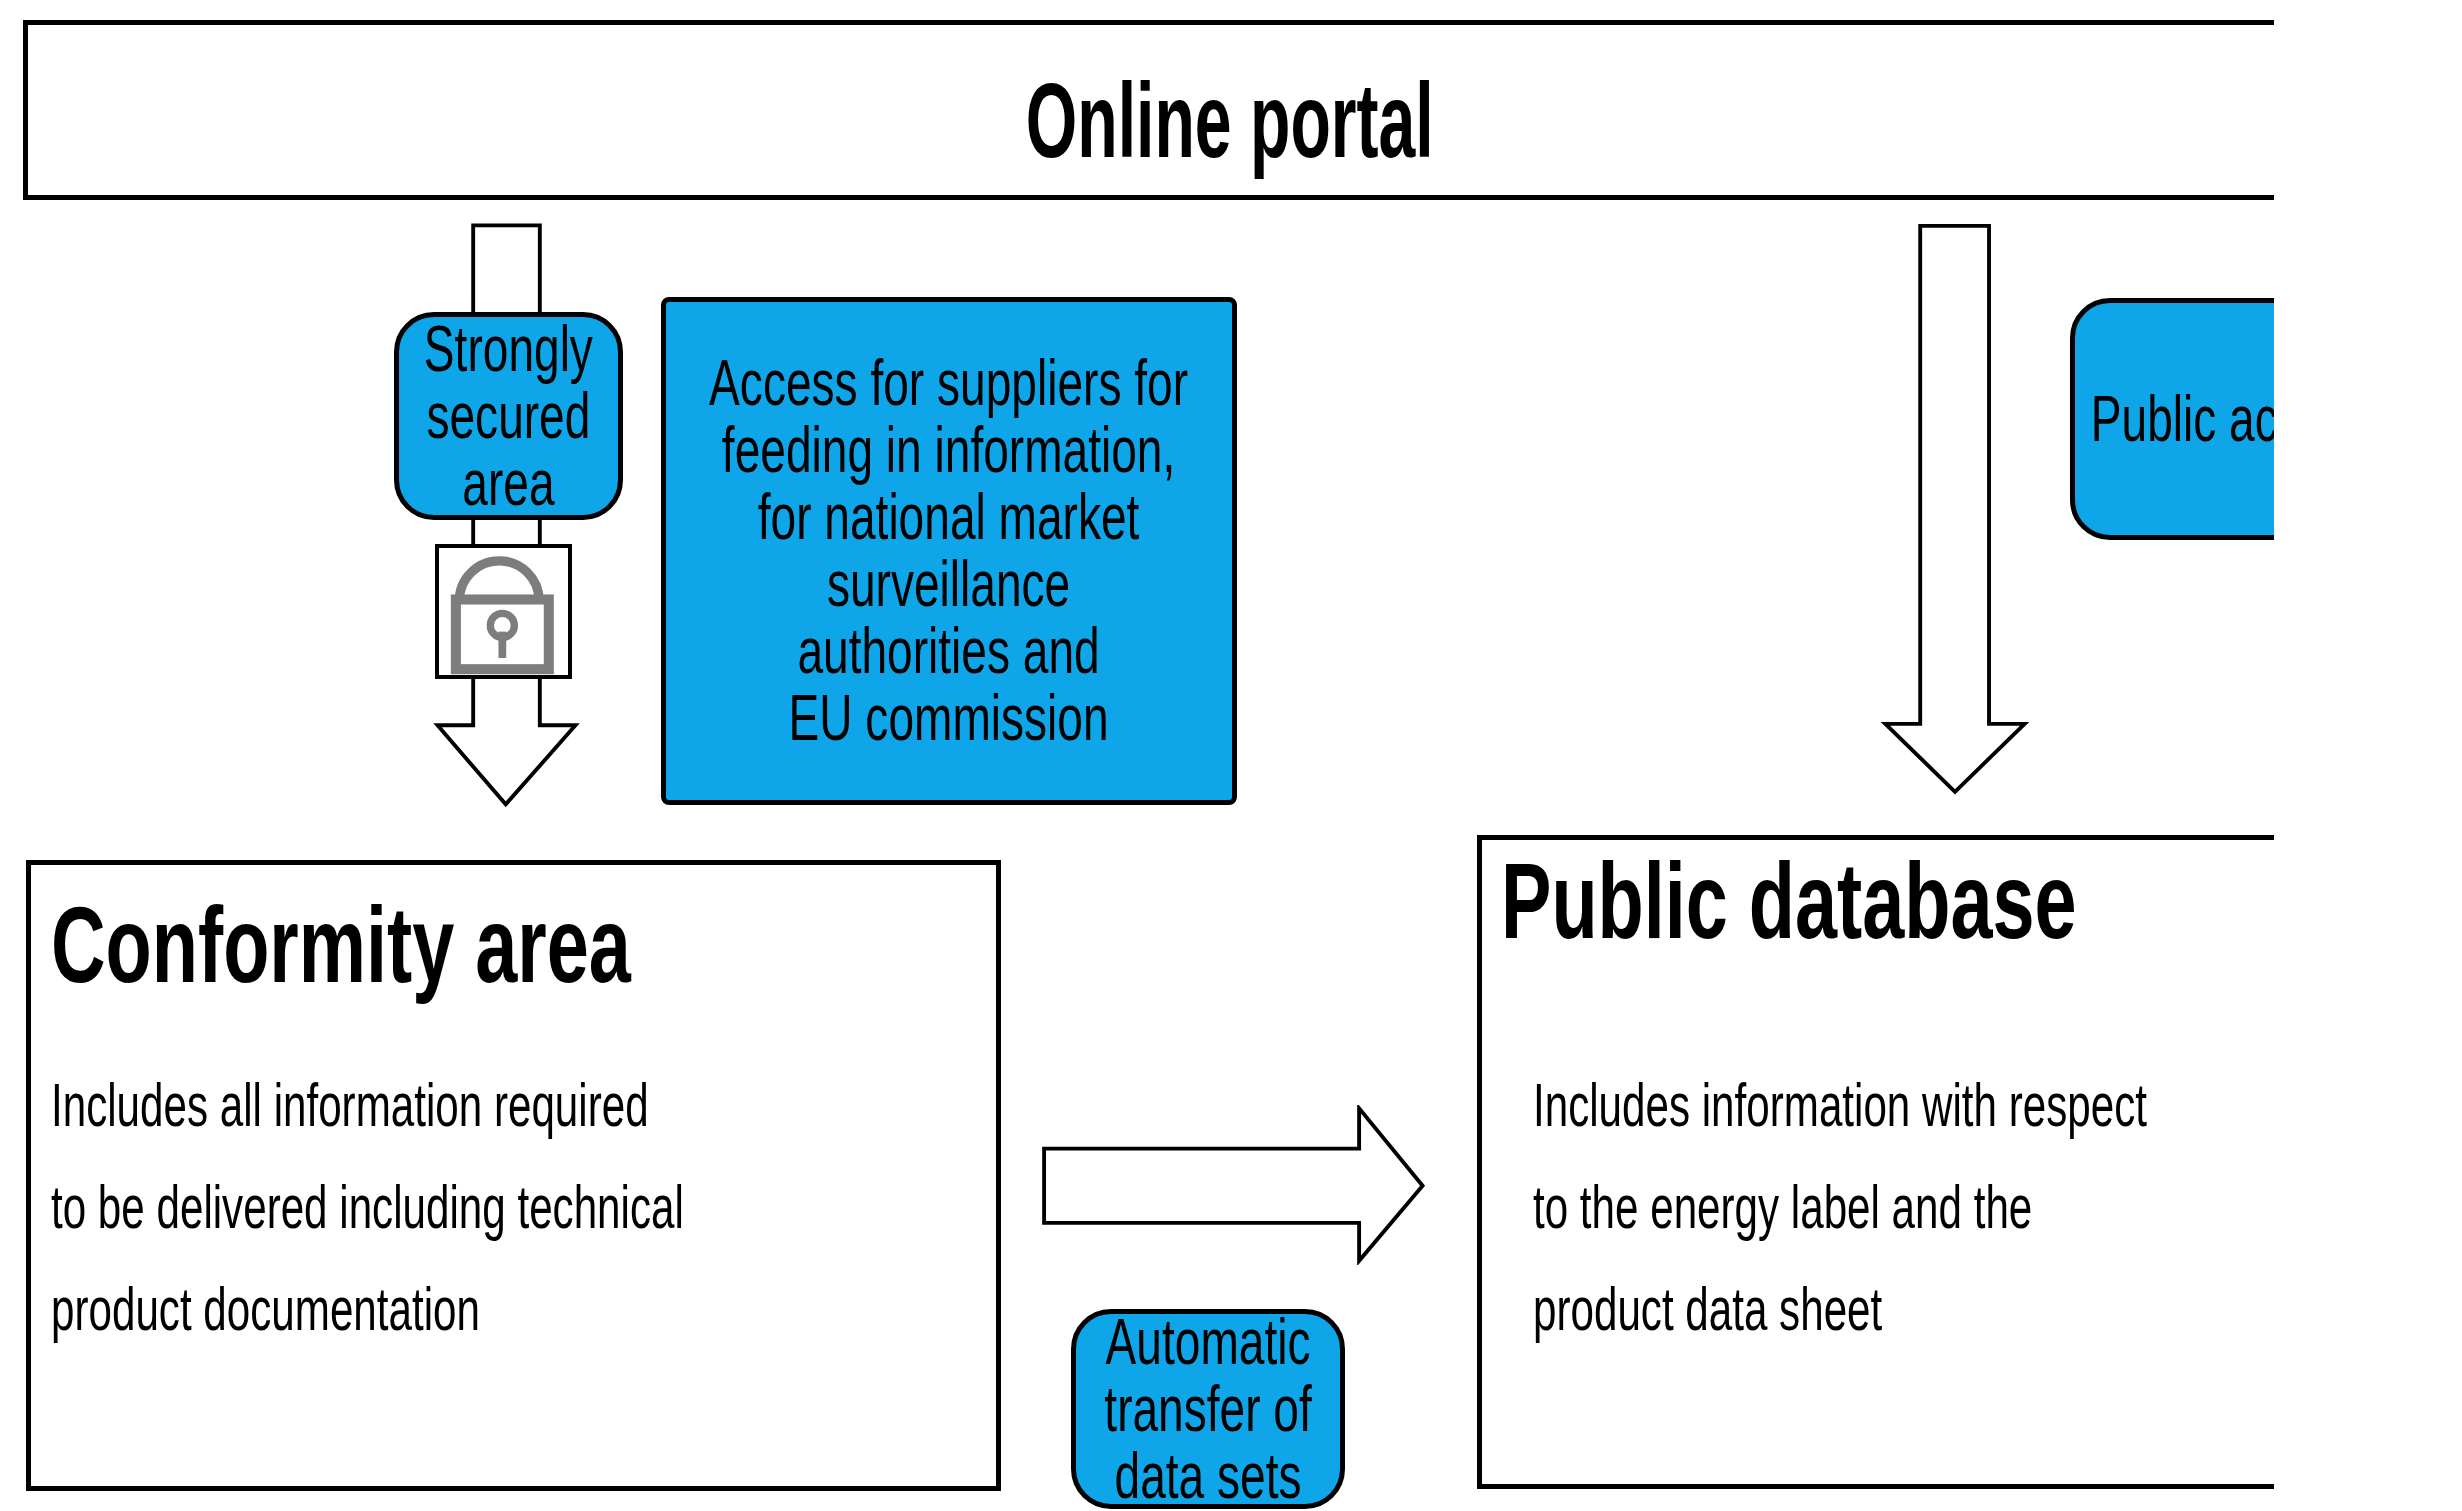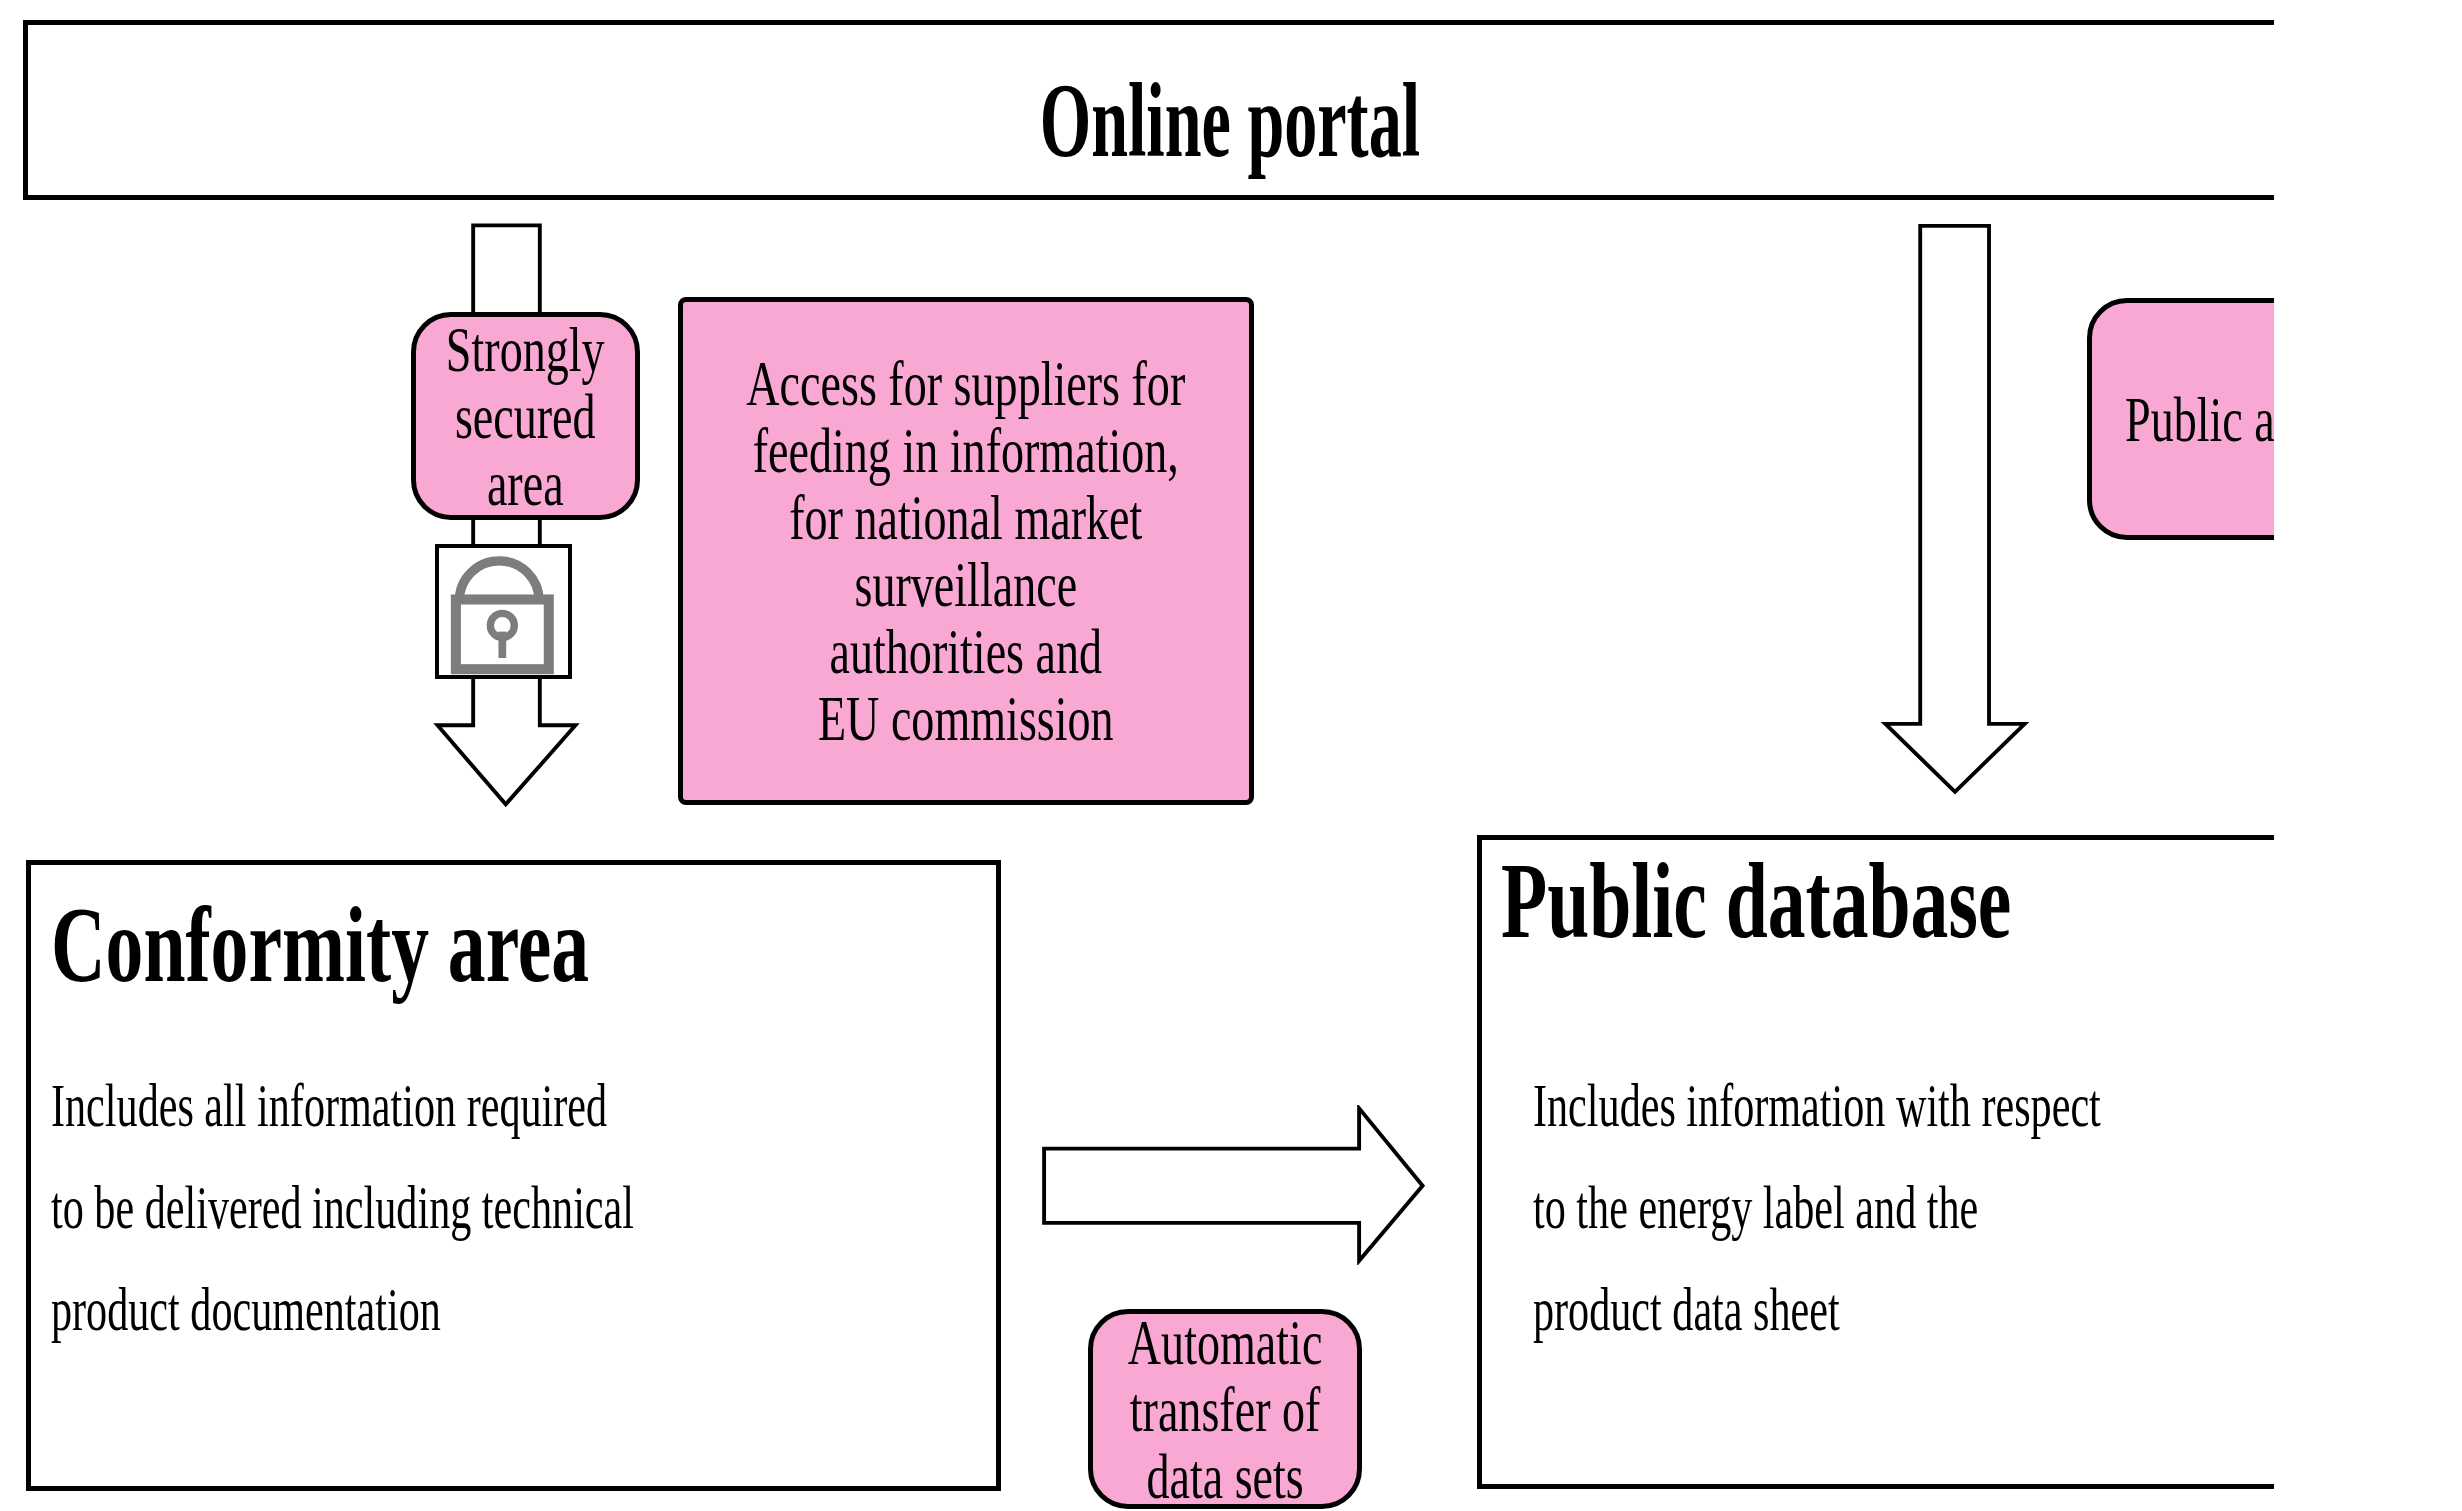--- a/index.html
+++ b/index.html
@@ -1,22 +1,22 @@
 <!DOCTYPE html>
 <html style="font-size:12.4px"><head>
 <meta charset="utf-8">
 <style>
   html,body{margin:0;padding:0;background:#ffffff;}
   #stage{
     position:relative;width:2274px;height:1512px;background:#ffffff;
-    font-family:Liberation Serif, serif;color:#000000;overflow:hidden;
+    font-family:Liberation Sans, sans-serif;color:#000000;overflow:hidden;
   }
   .abs{position:absolute;}
   .box{background:#ffffff;border:5.4px solid #000000;}
-  .rbox{background:#f9a8d4;border:5.4px solid #000000;border-radius:43px;margin-left:17px;}
+  .rbox{background:#0ea5e9;border:5.4px solid #000000;border-radius:43px;}
   .flexc{display:flex;align-items:center;justify-content:center;}
 
   
   #portal{left:23px;top:20px;width:2403px;height:150px;padding-top:20px;box-sizing:content-box;}
   .portal-title{font-size:105px;font-weight:bold;line-height:105px;white-space:nowrap;
     display:inline-block;transform:scaleX(0.63);transform-origin:center;}
 
   
   #arrowL{left:432px;top:220px;}
   #arrowR{left:1880px;top:220px;}

